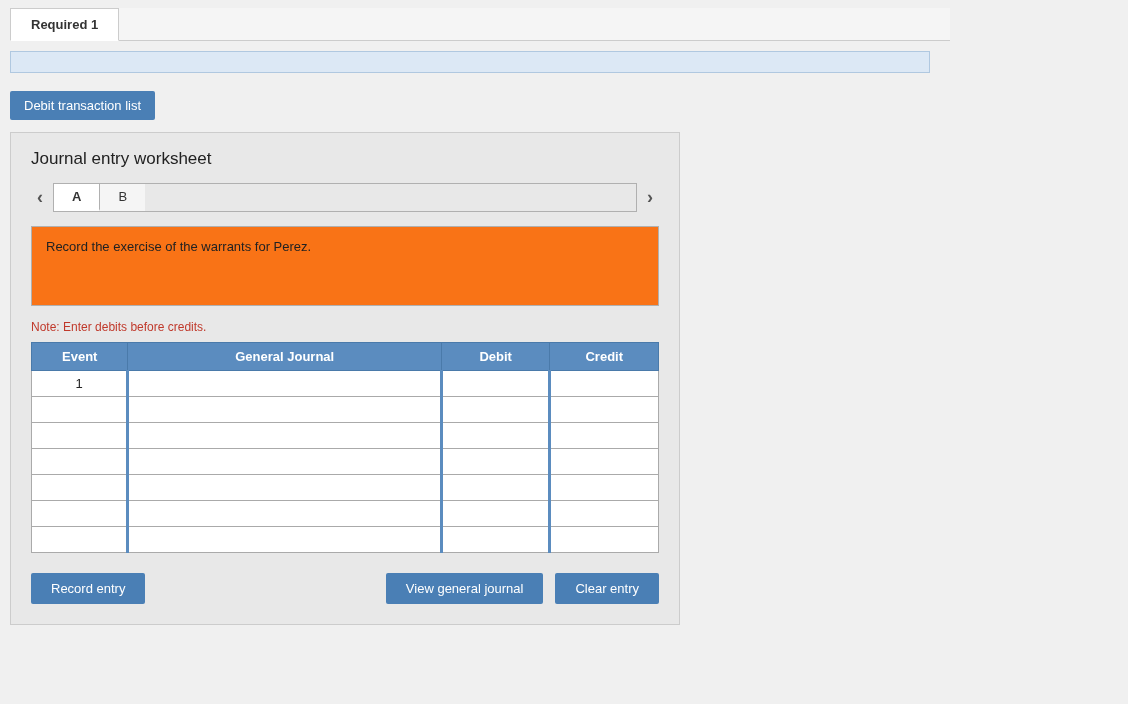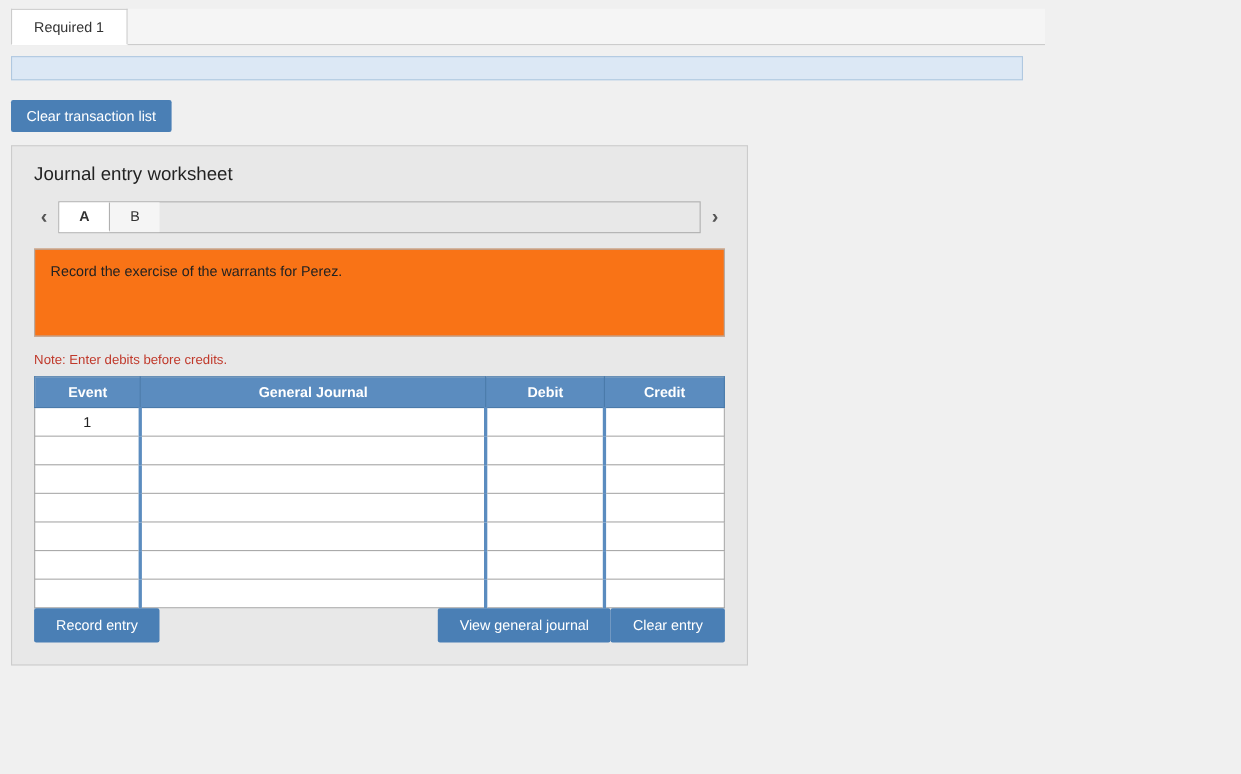--- a/index.html
+++ b/index.html
@@ -32,21 +32,21 @@
       border-bottom: none;
       background: #e8e8e8;
       font-size: 13px;
       color: #333;
       margin-right: 2px;
     }
     .top-tab.active {
       background: #fff;
       border-bottom: 1px solid #fff;
       margin-bottom: -1px;
-      font-weight: normal;
+      font-weight: bold;
       z-index: 1;
     }
 
     
     .info-box {
       background: #dce8f5;
       border: 1px solid #b0c8e0;
       padding: 10px 14px;
       margin: 10px 0;
       width: 920px;
@@ -139,21 +139,21 @@
     .note-text {
       color: #c0392b;
       font-size: 12px;
       margin-bottom: 8px;
     }
 
     
     .journal-table {
       width: 100%;
       border-collapse: collapse;
-      margin-bottom: 0;
+      margin-bottom: 20px;
     }
     .journal-table thead tr th {
       background: #5b8cbf;
       color: #fff;
       text-align: center;
       padding: 6px 4px;
       font-size: 13px;
       border: 1px solid #4a7aaa;
     }
     .journal-table thead tr th:first-child {
@@ -193,20 +193,21 @@
     }
     
     .journal-table tbody tr td.input-cell {
       border-left: 3px solid #5b8cbf;
     }
 
     
     .buttons-row {
       display: flex;
       align-items: center;
+      gap: 12px;
     }
     .action-btn {
       background: #4a7fb5;
       color: #fff;
       border: none;
       padding: 8px 20px;
       font-size: 13px;
       cursor: pointer;
       border-radius: 2px;
     }
@@ -227,21 +228,21 @@
     
     <div class="top-tabs">
       <div class="top-tab active">Required 1</div>
     </div>
 
     
     <div class="info-box">
     </div>
 
     
-    <button class="view-transaction-btn">Clear transaction list</button>
+    <button class="view-transaction-btn">Debit transaction list</button>
 
     
     <div class="worksheet-container">
       <div class="worksheet-title">Journal entry worksheet</div>
 
       <div class="worksheet-nav">
         <button class="nav-arrow">‹</button>
         <div class="worksheet-tabs">
           <div class="worksheet-tab active">A</div>
           <div class="worksheet-tab">B</div>

